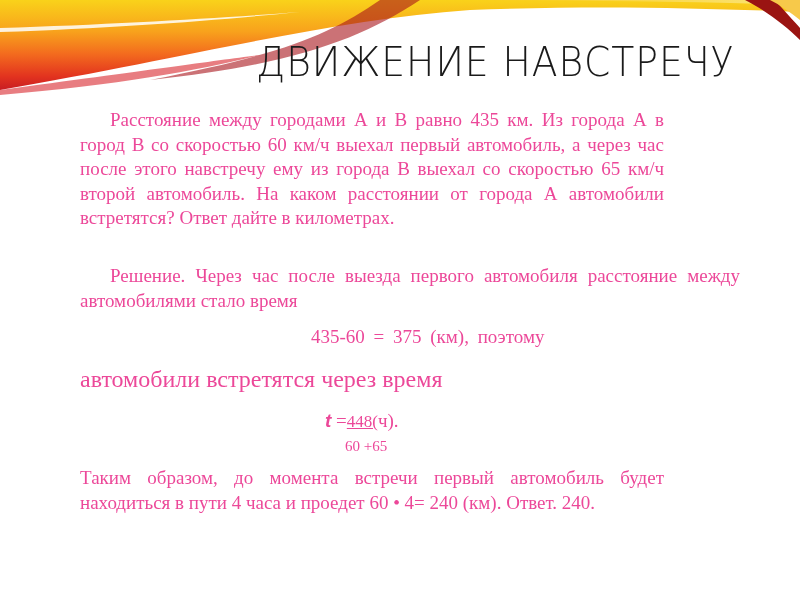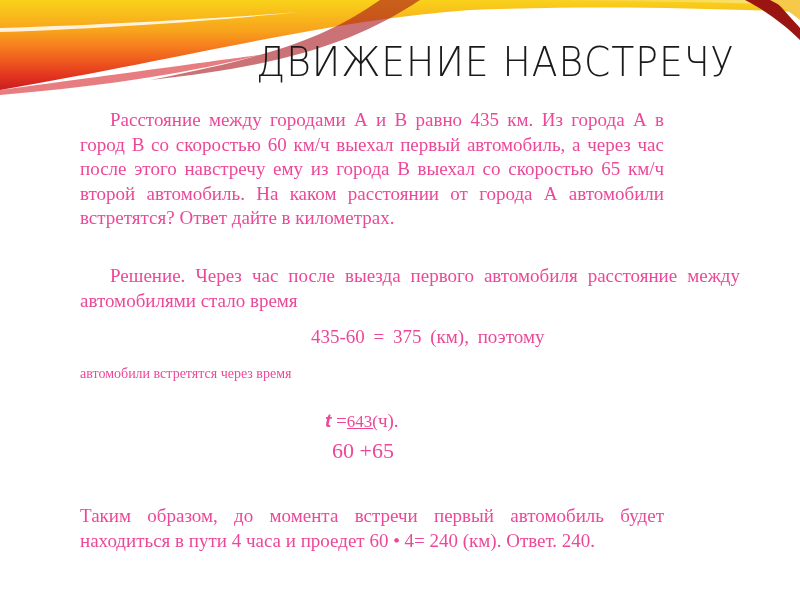--- a/index.html
+++ b/index.html
@@ -4,26 +4,26 @@
 <style>
   html, body { margin:0; padding:0; }
   body { width:800px; height:600px; position:relative; overflow:hidden; background:#ffffff; }
   .swoosh { position:absolute; left:0; top:0; width:800px; height:110px; }
   .title { position:absolute; left:256px; top:38px; font-family:"DejaVu Sans", sans-serif; font-weight:200; font-size:41px; letter-spacing:1px; color:#1a1a1a; transform:scaleX(0.92); transform-origin:left top; }
   .serif { font-family:"Liberation Serif", serif; color:#ec4899; }
   .para { position:absolute; font-size:19px; line-height:24.5px; text-align:justify; text-align-last:left; }
   .p1 { left:80px; top:108px; width:584px; text-indent:30px; }
   .p2 { left:80px; top:264px; width:660px; text-indent:30px; }
   .eq1 { position:absolute; left:270px; top:326px; font-size:19px; word-spacing:4px;margin-left:41px; }
-  .p3 { position:absolute; left:80px; top:366px; font-size:14px; }
+  .p3 { position:absolute; left:80px; top:366px; font-size:24px; }
   .formula { position:absolute; left:325px; top:410px; font-size:19px; }
   .formula .t { font-style:italic; font-weight:bold; font-family:"Liberation Sans", sans-serif; }
   .formula .num { text-decoration:underline; font-size:17px; }
-  .denom { position:absolute; left:332px; top:438px; font-size:22px; }
-  .p4 { left:80px; top:466px; width:584px;margin-top:38px; }
+  .denom { position:absolute; left:345px; top:438px; font-size:15px; }
+  .p4 { left:80px; top:466px; width:584px; }
 </style>
 </head>
 <body>
 
 <svg class="swoosh" viewBox="0 0 800 110" preserveAspectRatio="none">
   <defs>
     <linearGradient id="g1" x1="0" y1="0" x2="0" y2="1">
       <stop offset="0" stop-color="#f9d21a"></stop>
       <stop offset="0.35" stop-color="#f8a21c"></stop>
       <stop offset="0.6" stop-color="#f36b1e"></stop>
@@ -49,17 +49,17 @@
 
 <div class="para p1 serif">Расстояние между городами А и В равно 435 км. Из города А в город В со скоростью 60 км/ч выехал первый автомобиль, а через час после этого навстречу ему из города В выехал со скоростью 65 км/ч второй автомобиль. На каком расстоянии от города А автомобили встретятся? Ответ дайте в километрах.</div>
 
 <div class="para p2 serif">Решение. Через час после выезда первого автомобиля расстояние между автомобилями стало время</div>
 
 <div class="eq1 serif">435-60  =  375  (км),  поэтому</div>
 
 <div class="p3 serif">автомобили встретятся через время</div>
 
 <div class="formula serif">
-  <span class="t">t</span><span> =</span><span class="num">643(</span><span>ч).</span>
+  <span class="t">t</span><span> =</span><span class="num">448(</span><span>ч).</span>
 </div>
 <div class="denom serif">60 +65</div>
 
 <div class="para p4 serif">Таким образом, до момента встречи первый автомобиль будет находиться в пути 4 часа и проедет 60 • 4= 240 (км). Ответ. 240.</div>
 
 </body></html>

